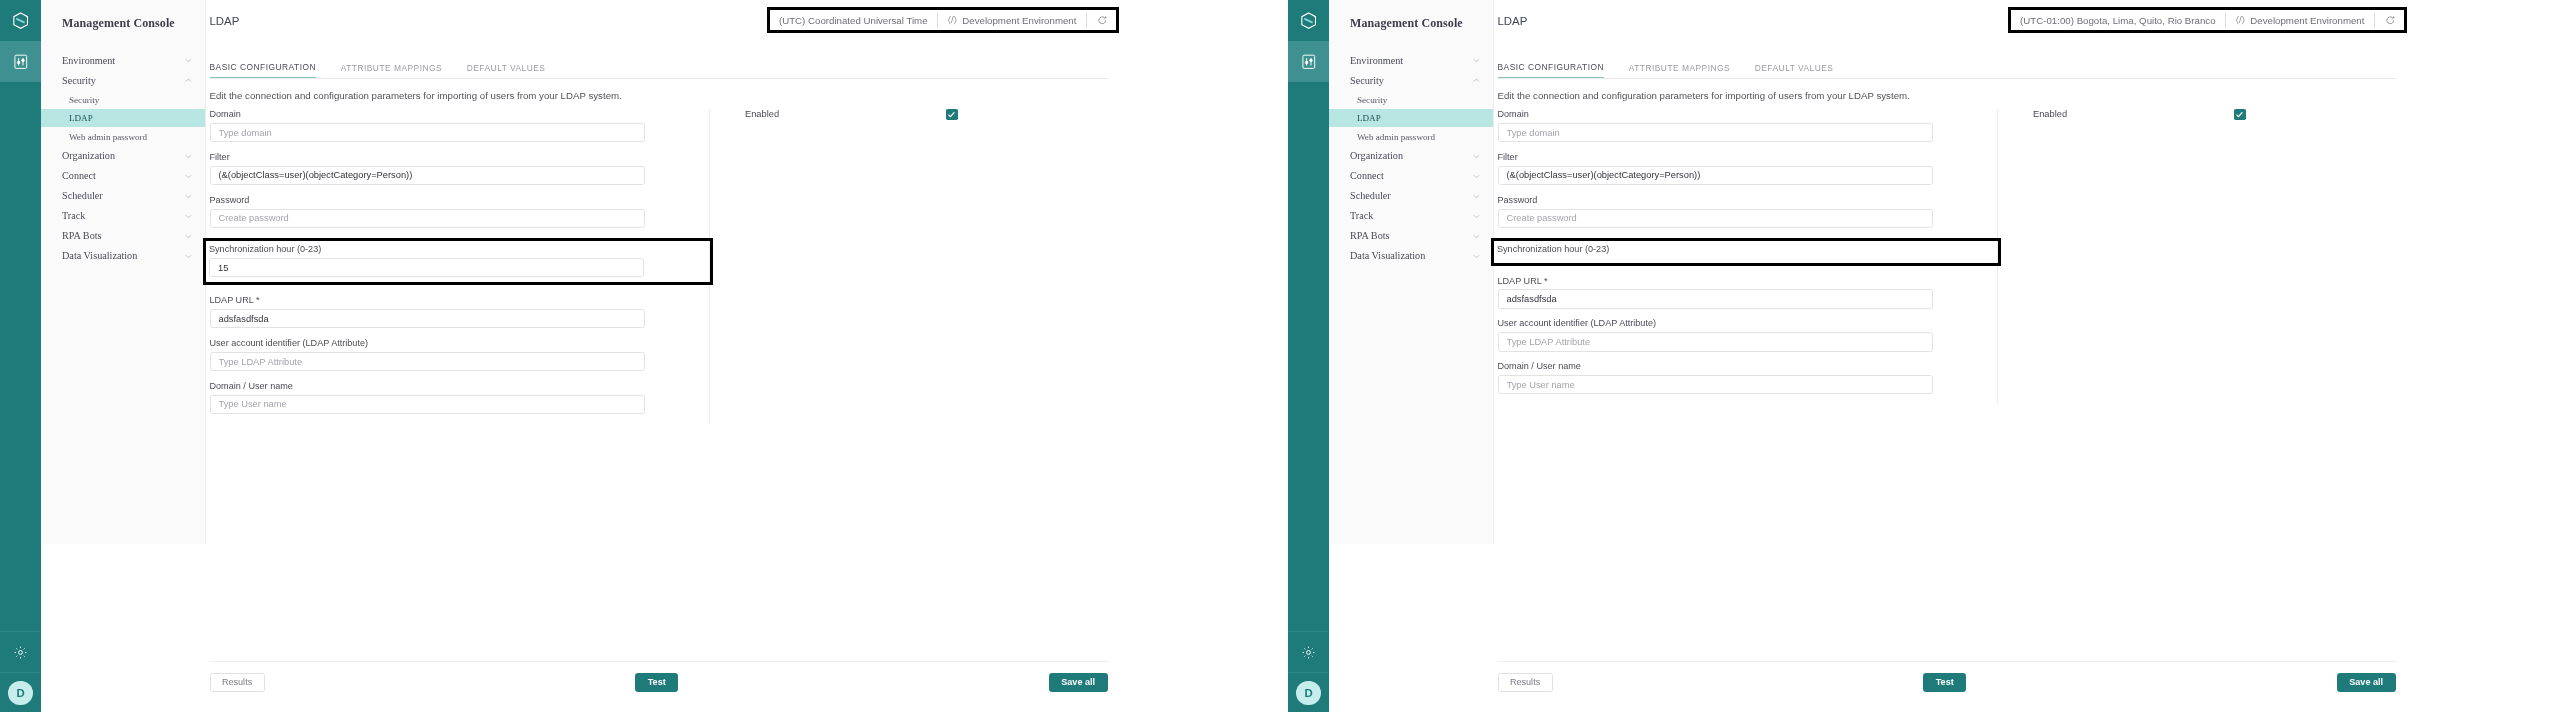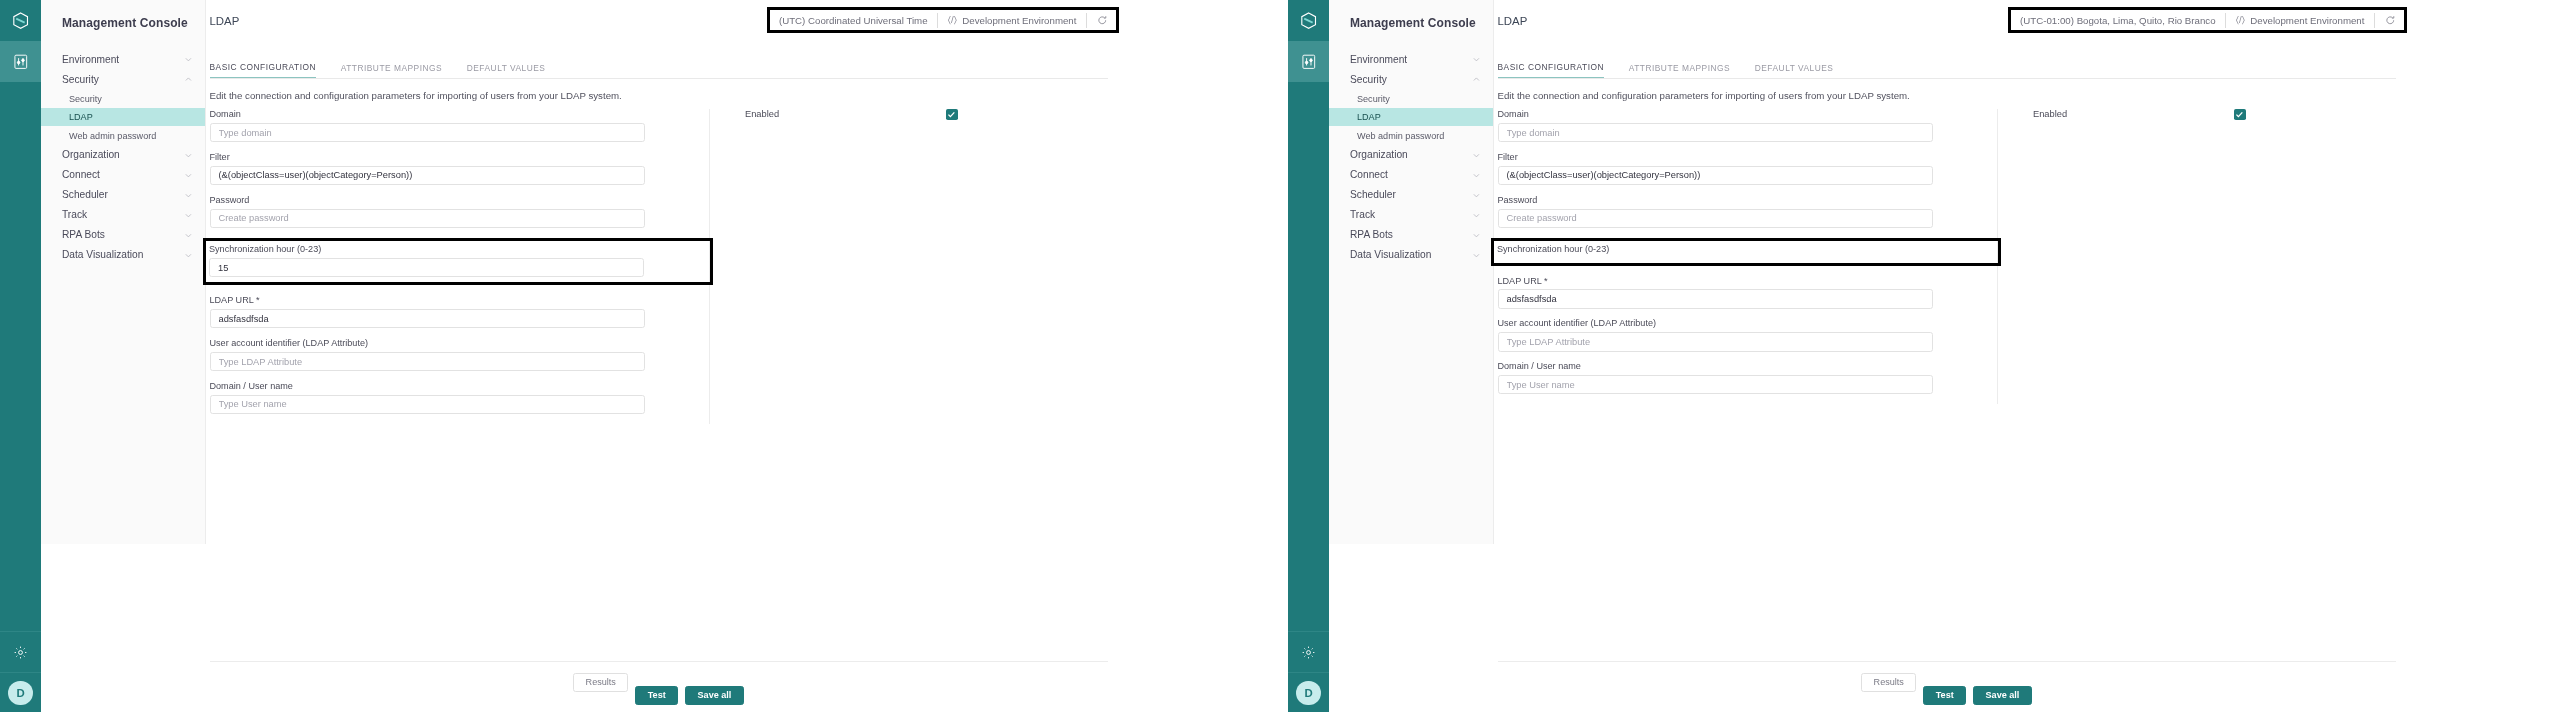--- a/index.html
+++ b/index.html
@@ -49,20 +49,21 @@
     font-size: 11.4px; font-weight: 700;
     display: flex; align-items: center; justify-content: center;
   }
 
   
   .sidebar {
     position: absolute; left: 41px; top: 0;
     width: 165px; height: 544px;
     background: #fafafa;
     border-right: 0.9px solid #ececec;
+    font-family: Liberation Serif, serif;
   }
   .sidebar-title {
     padding: 16px 0 0 21px;
     font-size: 12px; font-weight: 600; color: #3d3d4e;
     letter-spacing: 0.1px;
   }
   .nav { margin-top: 19.3px; }
   .nav-group {
     height: 20px;
     display: flex; align-items: center;
@@ -179,31 +180,31 @@
     display: flex; align-items: center; justify-content: center;
     cursor: pointer;
   }
 
   
   .actions {
     position: absolute; left: 3.5px; top: 661px;
     width: 898px;
     border-top: 0.9px solid #ececec;
     padding-top: 10.5px;
-    display: flex; justify-content: center; gap: 7px;
+    display: flex; justify-content: space-between; gap: 7px;
   }
   .btn {
     height: 19.3px; padding: 0 11.4px;
     font-size: 9.1px; border-radius: 2.6px;
     display: flex; align-items: center; justify-content: center;
     cursor: pointer; white-space: nowrap;
     font-family: "Liberation Sans", sans-serif;
   }
   .btn-ghost { background:#fff; color:#7b7b86; border:0.9px solid #e0e0e0; }
-  .btn-solid { background:#1f7a7a; color:#fff; border:0.9px solid #1f7a7a; font-weight:600;margin-top:13px; }
+  .btn-solid { background:#1f7a7a; color:#fff; border:0.9px solid #1f7a7a; font-weight:600; }
 </style>
 </head>
 <body>
 
 <div class="stage" id="stage">
     <div class="panel">
       <div class="rail">
         <div class="rail-logo">
           <svg width="19.3" height="19.3" viewBox="0 0 24 24" fill="none" stroke="#ffffff" stroke-width="1.4">
       <path d="M12 2.5 20.5 7v10L12 21.5 3.5 17V7z"></path>

